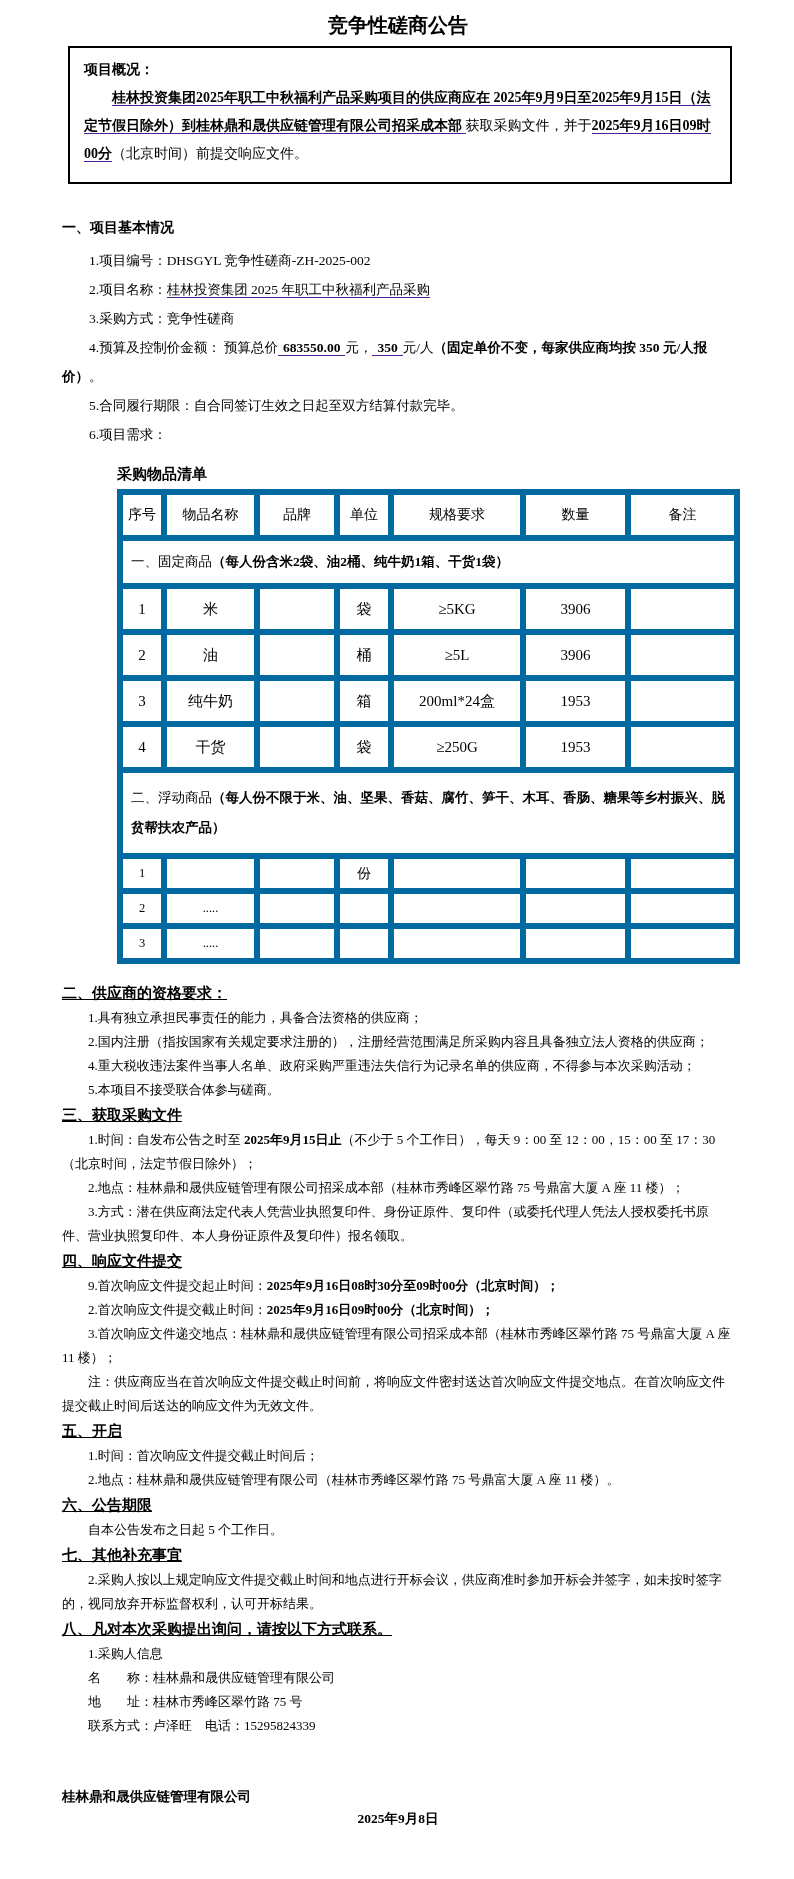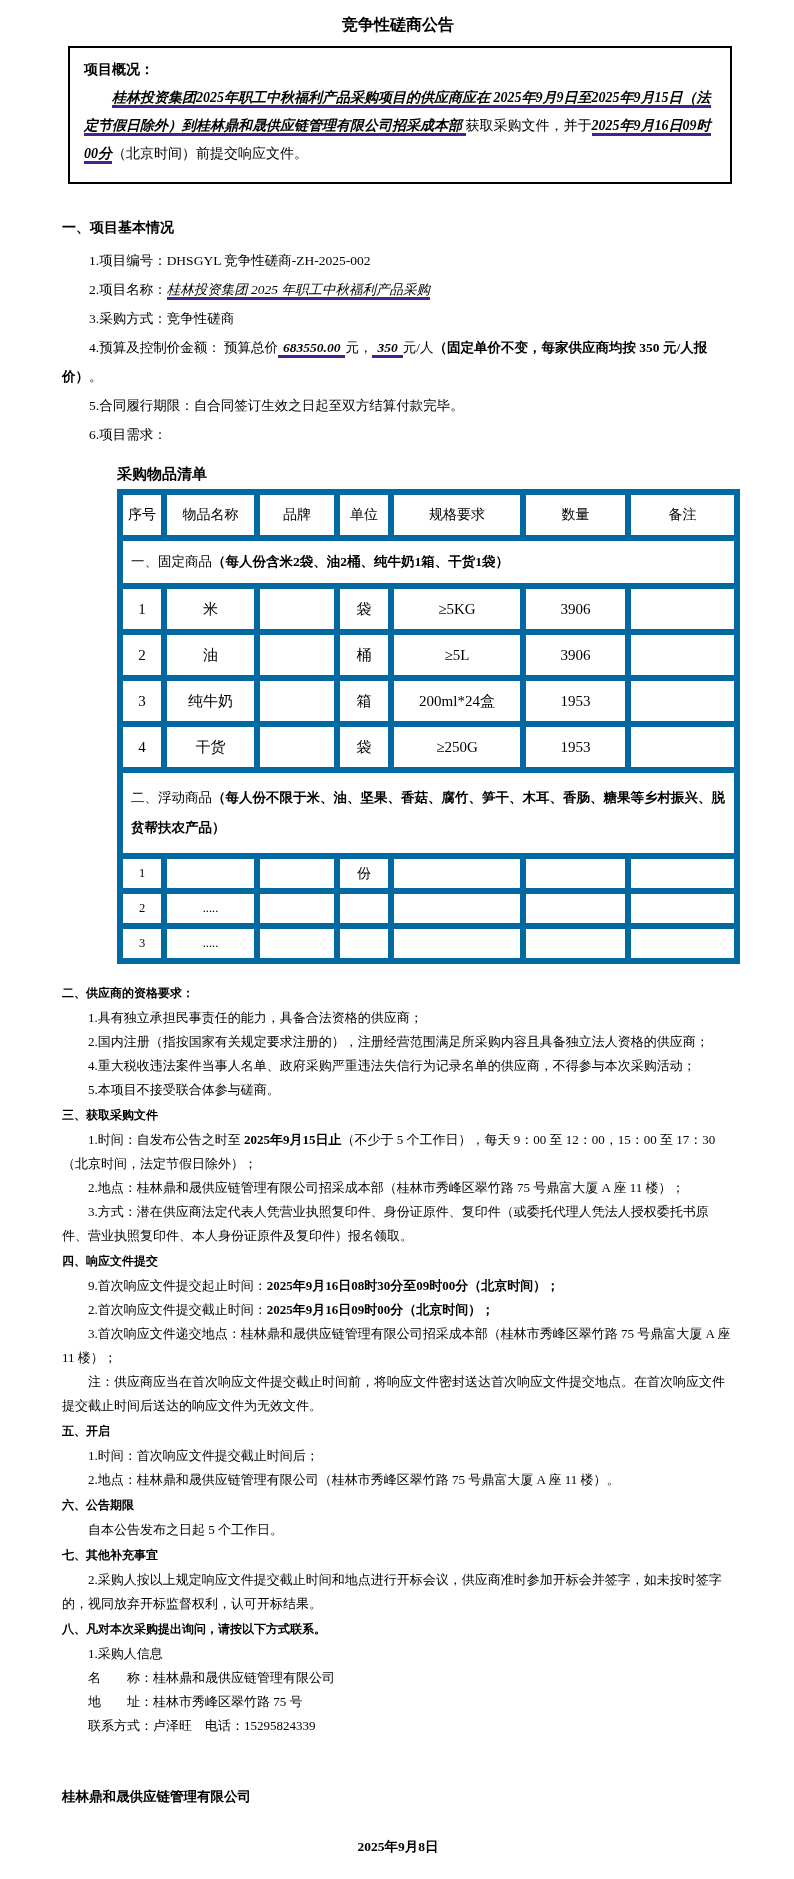--- a/index.html
+++ b/index.html
@@ -9,42 +9,42 @@
     height: 1879px;
     box-sizing: border-box;
     padding: 8px 60px 20px 62px;
     background: #ffffff;
     color: #000;
     font-family: "Liberation Serif", "DejaVu Serif", serif;
     overflow: hidden;
   }
   .doc-title {
     text-align: center;
-    font-size: 16px;
+    font-size: 20px;
     font-weight: bold;
     line-height: 26px;
     margin-top: 4px;
   }
   
   .overview-box {
     border: 2px solid #000;
     margin-top: 8px;
     margin-left: 6px;
     margin-right: 2px;
     padding: 10px 14px 14px 14px;
   }
   .ov-label { font-weight: bold; font-size: 14px; line-height: 24px; }
   .ov-para {
     margin: 2px 0 0 0;
     text-indent: 2em;
     font-size: 14px;
     line-height: 28px;
   }
   .b { font-weight: bold; }
-  .u { border-bottom: 3px solid #4c1d95; font-style: italic; }
+  .u { border-bottom: 1px solid #4c1d95; }
   .pad { padding: 0 5px; }
   
   .sec1 { margin-top: 30px; }
   .h2 {
     font-weight: bold;
     font-size: 14px;
     line-height: 28px;
     margin: 0;
   }
   .sec1 .h2 { margin-bottom: 4px; }
@@ -86,21 +86,21 @@
     font-size: 13.5px;
     padding: 4px 8px;
     height: 34px;
   }
   tr.sec-row.two td { line-height: 30px; height: 72px; }
   tr.data-row td { height: 40px; }
   tr.small-row td { height: 29px; font-size: 12.5px; }
   
   .sec { margin: 0; }
   .sec2 { margin-top: 16px; }
-  .sec .h2 { font-size: 12px; line-height: 26px; }
+  .sec .h2 { font-size: 15px; line-height: 26px; text-decoration: underline; }
   .sec p {
     margin: 0;
     text-indent: 2em;
     font-size: 13px;
     line-height: 24px;
   }
   .hl {
     background: #F2C6C6;
     font-weight: bold;
     padding: 2px 0;
@@ -111,21 +111,21 @@
     text-align: left;
     font-weight: bold;
     font-size: 13.5px;
     margin-top: 48px;
     line-height: 22px;
   }
   .sign-date {
     text-align: center;
     font-weight: bold;
     font-size: 13.5px;
-    margin-top: 28px;
+    margin-top: 0;
     line-height: 22px;
   }
 </style>
 </head>
 <body>
 
 <div class="page">
 
   <div class="doc-title">竞争性磋商公告</div>
 

